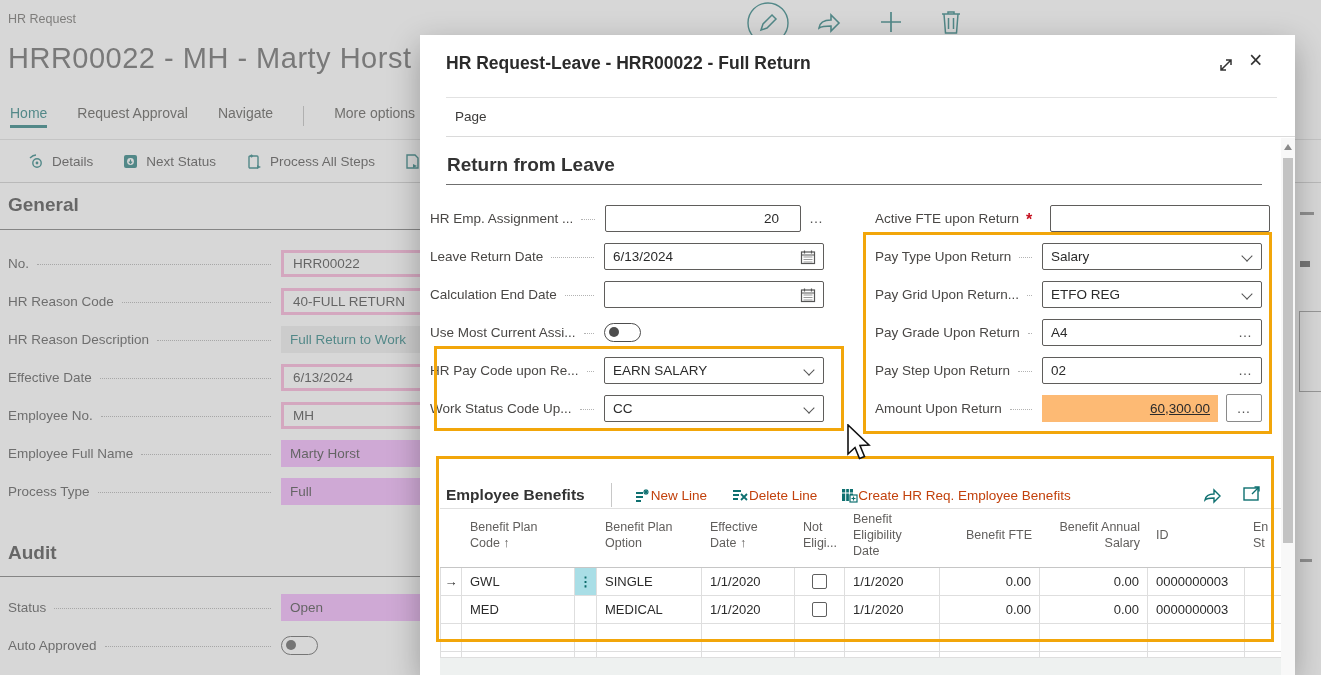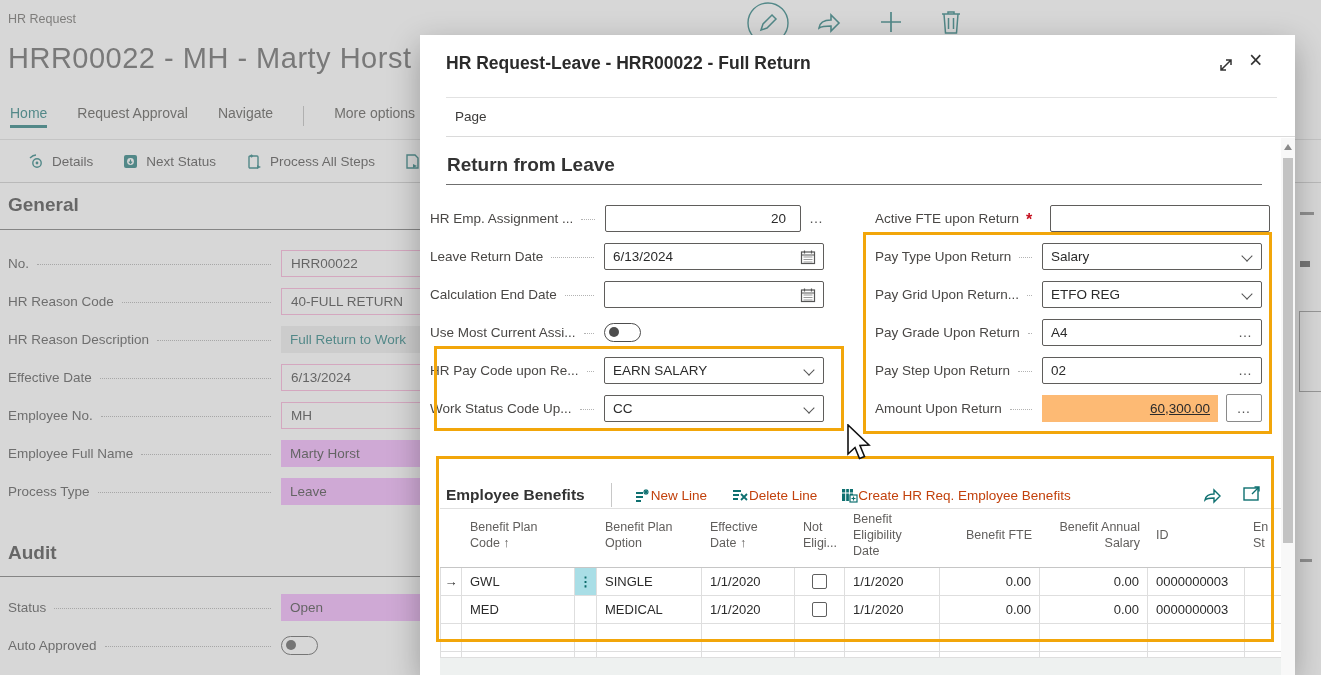--- a/index.html
+++ b/index.html
@@ -18,21 +18,21 @@
   .toolbar{position:absolute;left:28px;top:149px;display:flex;gap:30px;align-items:center;font-size:13.5px;color:#3b3a39;height:24px;}
   .tb-item{display:flex;gap:7px;align-items:center;white-space:nowrap;}
   .bg-hdiv2{position:absolute;left:0;top:182px;width:100%;height:1px;background:#c9c9c9;}
   .sec-h{position:absolute;left:8px;font-size:19px;font-weight:700;color:#333;}
   .sec-rule{position:absolute;left:0;height:1px;background:#6a6a6a;width:440px;}
   .bg-form{position:absolute;left:8px;width:505px;}
   .frow{display:flex;align-items:center;height:38px;}
   .flabel{font-size:13.5px;color:#404040;white-space:nowrap;}
   .fleader{flex:1;margin:0 10px 0 8px;border-bottom:1px dotted #a8a8a8;height:0;position:relative;top:1px;}
   .fctl{flex:0 0 232px;height:27px;box-sizing:border-box;display:flex;align-items:center;font-size:13.5px;color:#2f2f2f;padding:0 9px;}
-  .fctl.inputb{border:1px solid #f9a8d4;background:#fff;}
+  .fctl.inputb{border:3px solid #f9a8d4;background:#fff;}
   .fctl.ro{background:#f0abfc;}
   .fctl.link{background:#ececec;color:#0e7070;}
   .toggle{width:37px;height:19px;border:1px solid #4d4d4d;border-radius:11px;background:#fff;position:relative;box-sizing:border-box;}
   .toggle::after{content:"";position:absolute;left:4px;top:3px;width:10px;height:10px;border-radius:50%;background:#4d4d4d;}
   .frag{position:absolute;background:#7d7d7d;}
   .fragbox{position:absolute;border:1px solid #8a8a8a;background:#fff;}
 
   
   .dim{position:absolute;inset:0;background:rgba(167,167,167,.45);z-index:5;}
 
@@ -47,21 +47,21 @@
   .m-sec-h{position:absolute;left:27px;top:119px;font-size:19px;font-weight:700;color:#333;}
   .m-sec-rule{position:absolute;left:26px;top:149px;width:816px;height:1px;background:#6f6f6f;}
   .m-col{position:absolute;top:164px;}
   .m-col.left{left:10px;width:394px;}
   .m-col.right{left:455px;width:387px;}
   .mrow{display:flex;align-items:center;height:38px;position:relative;}
   .mlabel{font-size:13.5px;color:#494745;white-space:nowrap;}
   .mleader{flex:1;margin:0 10px 0 8px;border-bottom:1px dotted #b3b3b3;height:0;position:relative;top:1px;}
   .mleader.hide{border:none;}
   .mctl{flex:0 0 220px;height:27px;box-sizing:border-box;border:1px solid #5f5d5b;border-radius:2px;background:#fff;display:flex;align-items:center;padding:0 8px;font-size:13.5px;color:#2b2b2b;position:relative;}
-  .mctl.num{justify-content:flex-end;padding-right:14px;}
+  .mctl.num{justify-content:flex-end;padding-right:21px;}
   .mctl.ro{background:#fdba74;border:none;border-radius:0;justify-content:flex-end;flex:0 0 176px;text-decoration:underline;}
   .chev{position:absolute;right:10px;top:8px;width:7px;height:7px;border-right:1.5px solid #555;border-bottom:1.5px solid #555;transform:rotate(45deg);}
   .in-ellipsis{position:absolute;right:8px;color:#555;font-size:14px;letter-spacing:1px;}
   .out-ellipsis{margin-left:8px;color:#555;font-size:14px;letter-spacing:1px;}
   .cal{position:absolute;right:7px;top:5px;}
   .req{color:#c50f1f;font-weight:700;font-size:16px;margin:0 0 0 7px;position:relative;top:2px;}
   .assist-btn{margin-left:8px;flex:0 0 36px;height:28px;box-sizing:border-box;border:1px solid #8a8a8a;border-radius:2px;display:flex;align-items:center;justify-content:center;color:#555;font-size:14px;letter-spacing:1px;background:#fff;}
 
   .m-ben-head{position:absolute;left:26px;top:446px;display:flex;align-items:center;height:28px;font-size:15.5px;}
   .m-ben-title{font-weight:700;color:#333;}
@@ -193,21 +193,21 @@
         <span class="fctl inputb">MH</span>
       </div>
       <div class="frow">
         <span class="flabel">Employee Full Name</span>
           <span class="fleader"></span>
         <span class="fctl ro">Marty Horst</span>
       </div>
       <div class="frow">
         <span class="flabel">Process Type</span>
           <span class="fleader"></span>
-        <span class="fctl ro">Leave</span>
+        <span class="fctl ro">Full</span>
       </div>
     </div>
 
     <div class="sec-h" style="top:542px;">Audit</div>
     <div class="sec-rule" style="top:576px;"></div>
     <div class="bg-form" style="top:588px;">
       <div class="frow">
         <span class="flabel">Status</span>
           <span class="fleader"></span>
         <span class="fctl ro">Open</span>

